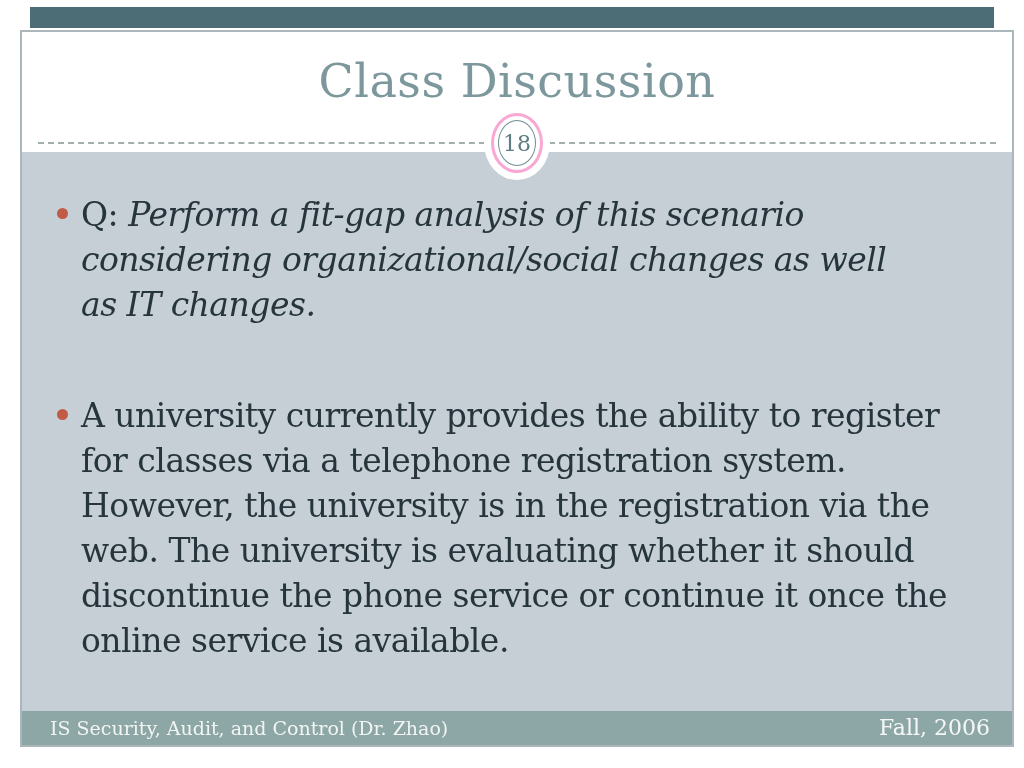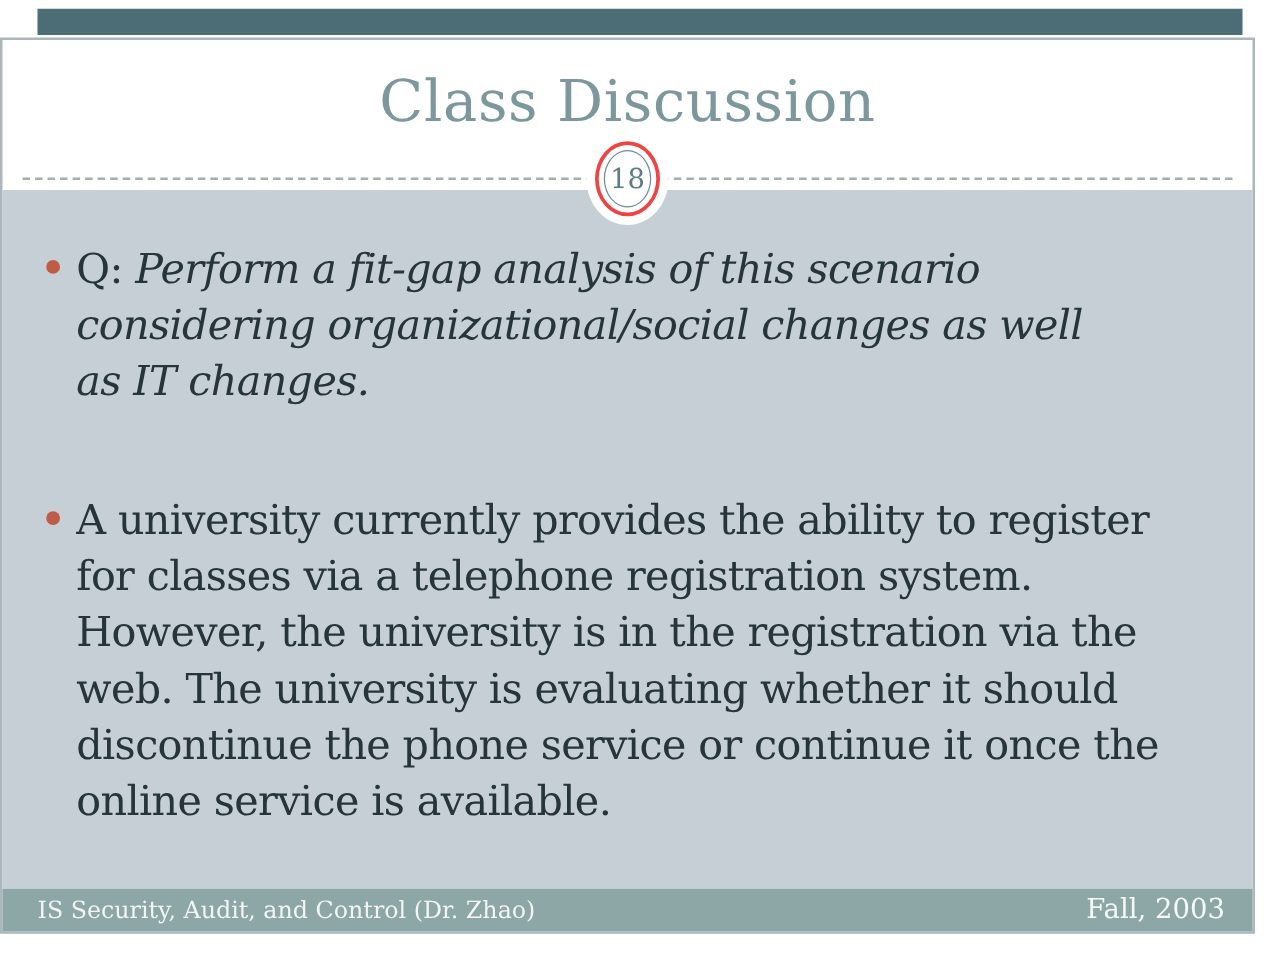--- a/index.html
+++ b/index.html
@@ -5,38 +5,38 @@
   html,body{margin:0;padding:0;background:#ffffff;}
   .page{
     position:relative;width:1024px;height:768px;background:#ffffff;overflow:hidden;
     font-family:"DejaVu Serif","Liberation Serif",serif;
   }
   .top-band{
     position:absolute;left:30px;top:7px;width:964px;height:21px;
     background:#4C6C76;
   }
   .frame{
-    position:absolute;left:0;top:30px;width:990px;height:713px;
-    background:#ffffff;border:2px solid #ABB7BA;padding-left:10px;
+    position:absolute;left:20px;top:30px;width:990px;height:713px;
+    background:#ffffff;border:2px solid #ABB7BA;
   }
   .slide-title{
     position:absolute;left:0;top:18px;width:100%;text-align:center;
     font-size:46px;line-height:62px;color:#7D989D;letter-spacing:0.5px;
   }
   .dashed-line{
     position:absolute;left:16px;right:16px;top:110px;height:0;
     border-top:2px dashed #A3AFAF;
   }
   .badge{
     position:absolute;left:50%;top:111px;transform:translate(-50%,-50%);
     width:66px;height:74px;background:#ffffff;border-radius:50%;
     display:flex;align-items:center;justify-content:center;z-index:3;
   }
   .badge-ring-outer{
-    width:46px;height:54px;border:3px solid #ef4444;border-radius:50%;
+    width:46px;height:54px;border:3px solid #f9a8d4;border-radius:50%;
     display:flex;align-items:center;justify-content:center;
   }
   .badge-ring-inner{
     width:36px;height:44px;border:1.5px solid #6F8E95;border-radius:50%;
     display:flex;align-items:center;justify-content:center;
   }
   .slide-number{
     font-size:22px;color:#5E7D83;line-height:1;padding-top:2px;
   }
   .content-area{
@@ -103,18 +103,18 @@
 However, the university is in the registration via the
 web. The university is evaluating whether it should
 discontinue the phone service or continue it once the
 online service is available.</span>
         </li>
       </ul>
     </div>
 
     <div class="footer-bar">
       <span class="footer-left">IS Security, Audit, and Control (Dr. Zhao)</span>
-      <span class="footer-right">Fall, 2003</span>
+      <span class="footer-right">Fall, 2006</span>
     </div>
 
   </div>
 
 </div>
 
 </body></html>

